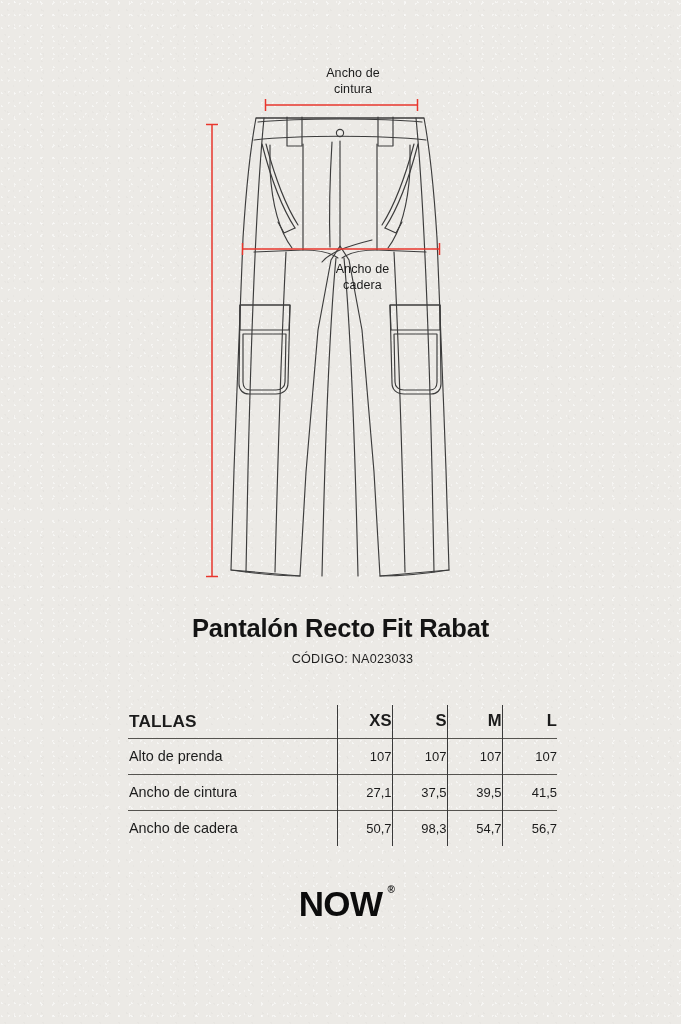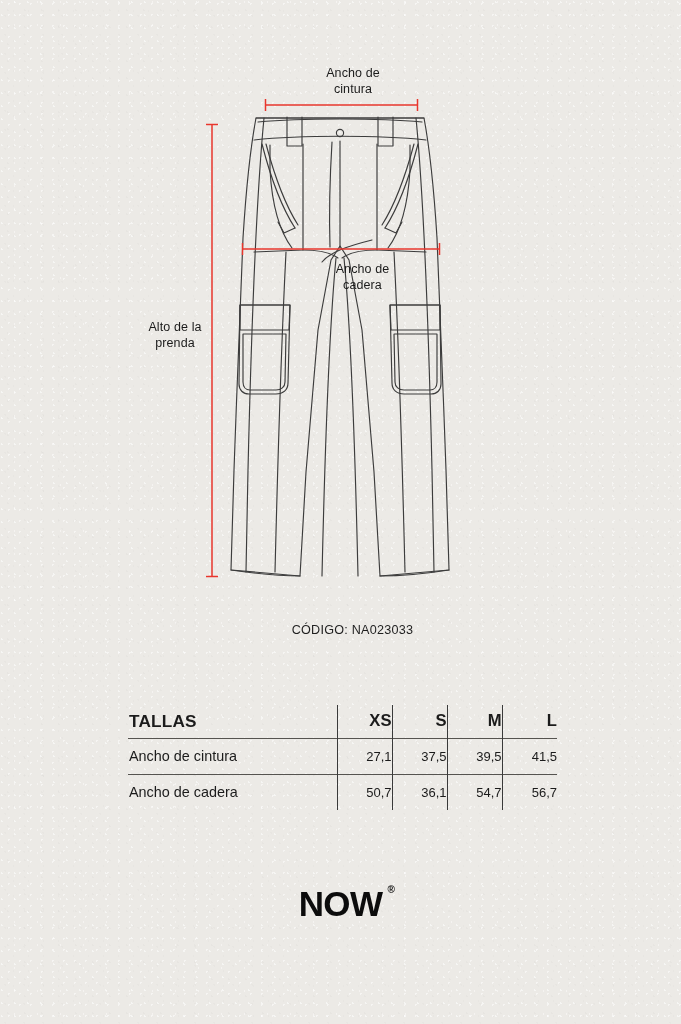--- a/index.html
+++ b/index.html
@@ -217,50 +217,56 @@
         <line x1="212" y1="124" x2="212" y2="577"></line>
         <line x1="206" y1="124.5" x2="218" y2="124.5"></line>
         <line x1="206" y1="576.5" x2="218" y2="576.5"></line>
       </g>
     </svg>
 
     <div class="ann" id="ann-waist">Ancho de
 cintura</div>
     <div class="ann" id="ann-hip">Ancho de
 cadera</div>
-    <div class="ann" id="ann-len">Alto de la
-prenda</div>
   </div>
 
   <div class="title-block">
+    <div class="prod-title">Pantalón Recto Fit Rabat</div>
     <div class="prod-code">CÓDIGO: NA023033</div>
   </div>
 
   <table class="size-table">
     <thead>
       <tr>
         <th class="lbl">TALLAS</th>
         <th class="val">XS</th>
         <th class="val">S</th>
         <th class="val">M</th>
         <th class="val">L</th>
       </tr>
     </thead>
     <tbody>
       <tr>
+        <td class="lbl">Alto de prenda</td>
+        <td class="val">107</td>
+        <td class="val">107</td>
+        <td class="val">107</td>
+        <td class="val">107</td>
+      </tr>
+      <tr>
         <td class="lbl">Ancho de cintura</td>
         <td class="val">27,1</td>
         <td class="val">37,5</td>
         <td class="val">39,5</td>
         <td class="val">41,5</td>
       </tr>
       <tr>
         <td class="lbl">Ancho de cadera</td>
         <td class="val">50,7</td>
-        <td class="val">36,1</td>
+        <td class="val">98,3</td>
         <td class="val">54,7</td>
         <td class="val">56,7</td>
       </tr>
     </tbody>
   </table>
 
   <div class="brand">
     <span class="brand-word">
       <span>NOW</span>
       <span class="brand-reg">®</span>

